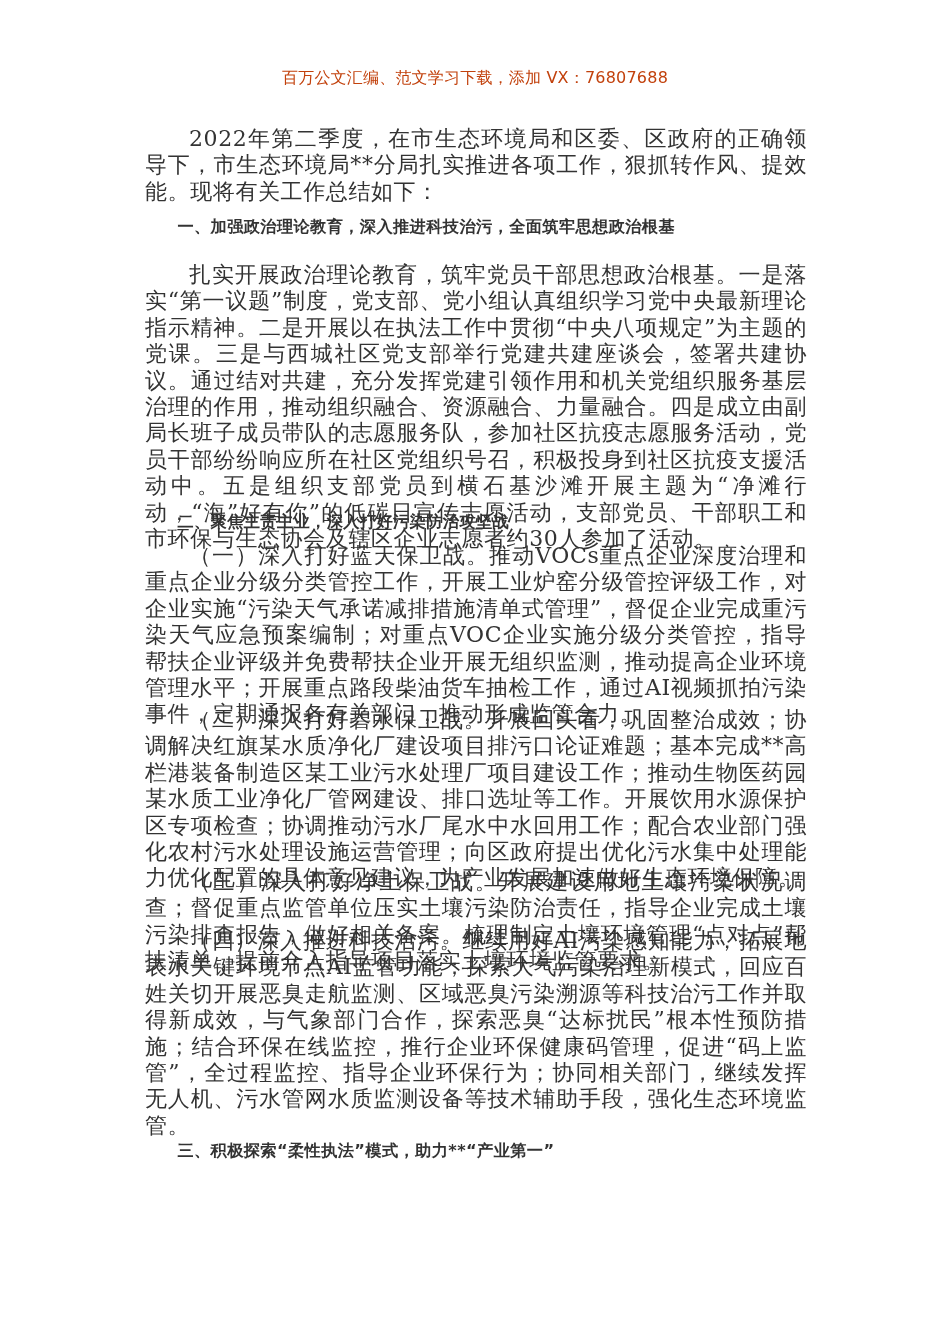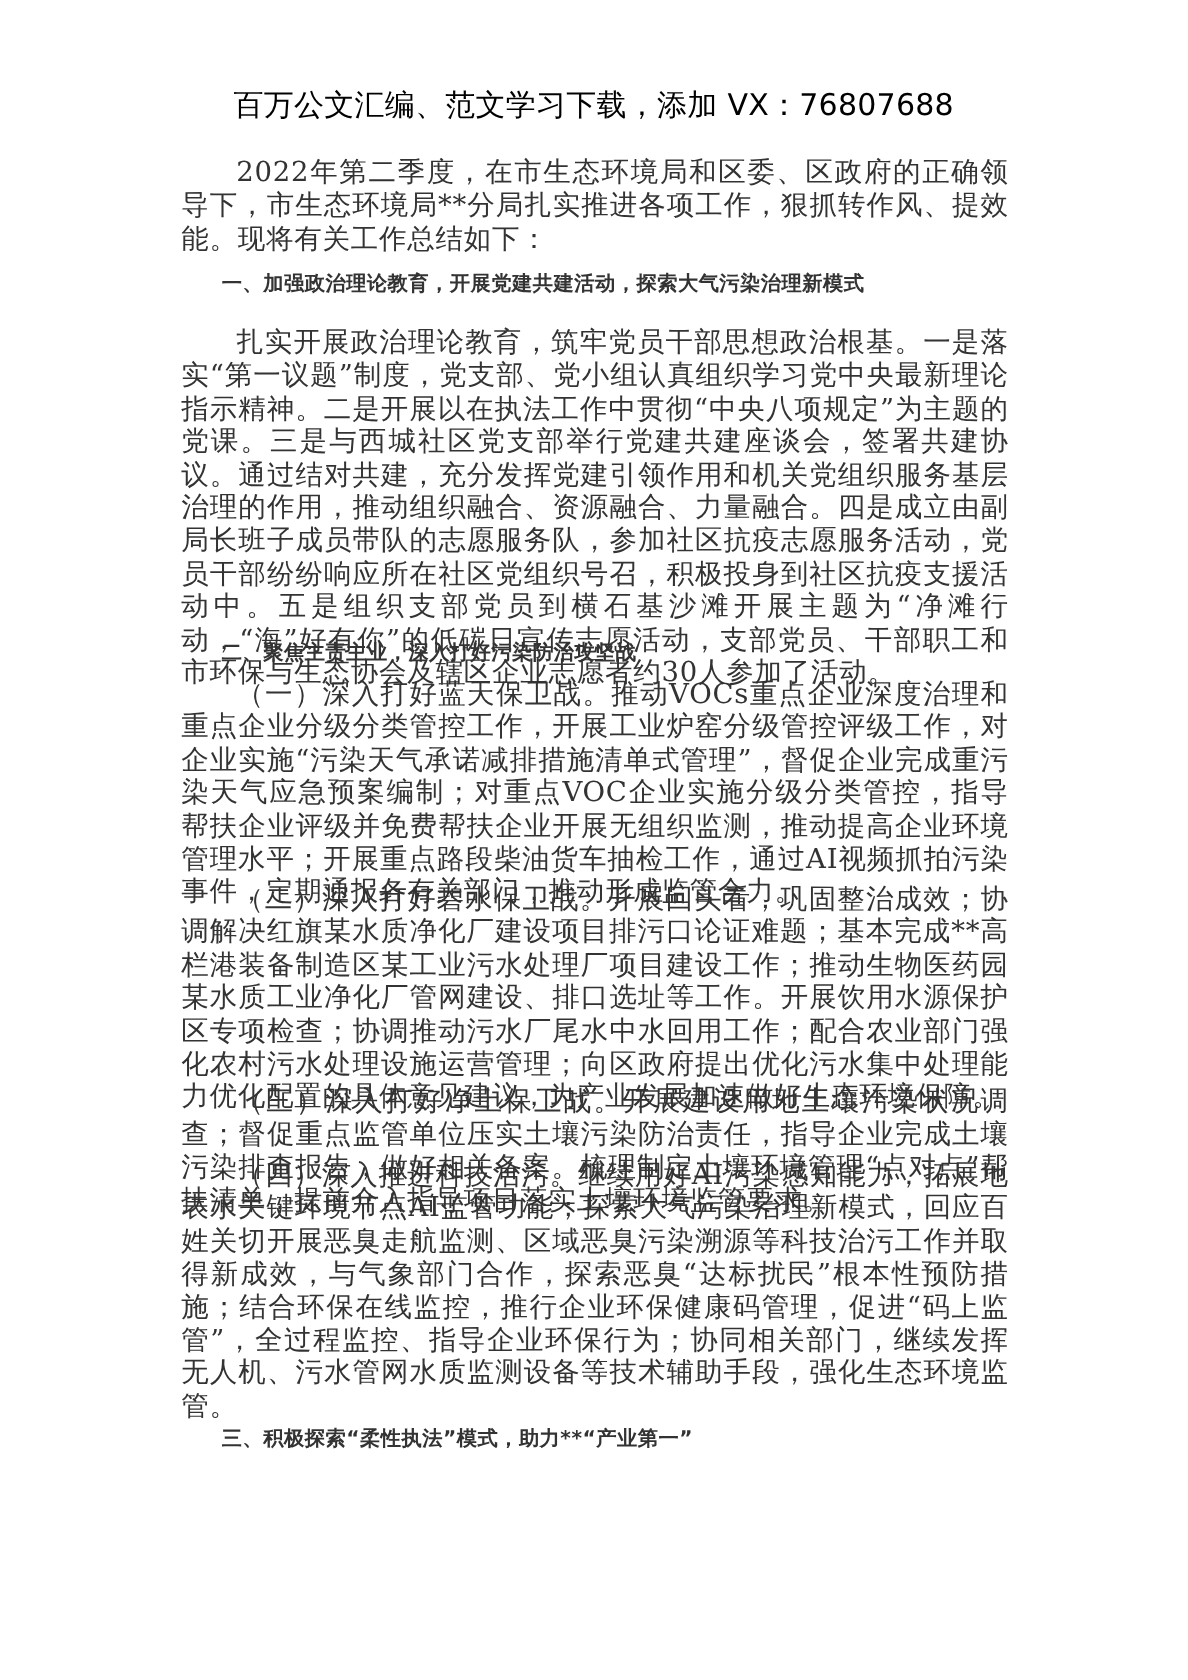--- a/index.html
+++ b/index.html
@@ -1,21 +1,21 @@
 <!DOCTYPE html>
 <html><head>
 <meta charset="utf-8">
 <style>
   html, body { margin: 0; padding: 0; background: #ffffff; }
   body { width: 950px; height: 1344px; position: relative; overflow: hidden;
          font-family: "DejaVu Serif", "Liberation Serif", serif; color: #333333; }
   .page { position: absolute; left: 145px; top: 0; width: 662px; }
   .header { position: absolute; left: 0; top: 68px; width: 950px; text-align: center;
             font-family: "DejaVu Sans", "Liberation Sans", sans-serif;
-            font-size: 24px; color: #000000; letter-spacing: 0.2px; }
+            font-size: 16px; color: #c2410c; letter-spacing: 0.2px; }
   .para { font-size: 22px; line-height: 26.4px; text-align: justify; margin: 0;
           text-indent: 2em; letter-spacing: 0.6px; }
   .heading { font-family: "DejaVu Sans", "Liberation Sans", sans-serif; font-weight: bold;
              font-size: 16.2px; line-height: 26px; margin: 0; text-indent: 2em; color: #333; letter-spacing: 0.4px; }
   #p-intro { position: absolute; top: 126px; }
   #h1 { position: absolute; top: 214px; }
   #p1 { position: absolute; top: 262px; }
   #h2 { position: absolute; top: 509px; }
   #p2 { position: absolute; top: 543px; }
   #p3 { position: absolute; top: 707px; }
@@ -25,21 +25,21 @@
   .page > * { width: 662px; }
 </style>
 </head>
 <body>
 
 <div class="header">百万公文汇编、范文学习下载，添加 VX：76807688</div>
 
 <div class="page">
   <p id="p-intro" class="para">2022年第二季度，在市生态环境局和区委、区政府的正确领导下，市生态环境局**分局扎实推进各项工作，狠抓转作风、提效能。现将有关工作总结如下：</p>
 
-  <h2 id="h1" class="heading">一、加强政治理论教育，开展党建共建活动，探索大气污染治理新模式</h2>
+  <h2 id="h1" class="heading">一、加强政治理论教育，深入推进科技治污，全面筑牢思想政治根基</h2>
   <p id="p1" class="para">扎实开展政治理论教育，筑牢党员干部思想政治根基。一是落实“第一议题”制度，党支部、党小组认真组织学习党中央最新理论指示精神。二是开展以在执法工作中贯彻“中央八项规定”为主题的党课。三是与西城社区党支部举行党建共建座谈会，签署共建协议。通过结对共建，充分发挥党建引领作用和机关党组织服务基层治理的作用，推动组织融合、资源融合、力量融合。四是成立由副局长班子成员带队的志愿服务队，参加社区抗疫志愿服务活动，党员干部纷纷响应所在社区党组织号召，积极投身到社区抗疫支援活动中。五是组织支部党员到横石基沙滩开展主题为“净滩行动，“海”好有你”的低碳日宣传志愿活动，支部党员、干部职工和市环保与生态协会及辖区企业志愿者约30人参加了活动。</p>
 
   <h2 id="h2" class="heading">二、聚焦主责主业，深入打好污染防治攻坚战</h2>
   <p id="p2" class="para">（一）深入打好蓝天保卫战。推动VOCs重点企业深度治理和重点企业分级分类管控工作，开展工业炉窑分级管控评级工作，对企业实施“污染天气承诺减排措施清单式管理”，督促企业完成重污染天气应急预案编制；对重点VOC企业实施分级分类管控，指导帮扶企业评级并免费帮扶企业开展无组织监测，推动提高企业环境管理水平；开展重点路段柴油货车抽检工作，通过AI视频抓拍污染事件，定期通报各有关部门，推动形成监管合力。</p>
   <p id="p3" class="para">（二）深入打好碧水保卫战。开展回头看，巩固整治成效；协调解决红旗某水质净化厂建设项目排污口论证难题；基本完成**高栏港装备制造区某工业污水处理厂项目建设工作；推动生物医药园某水质工业净化厂管网建设、排口选址等工作。开展饮用水源保护区专项检查；协调推动污水厂尾水中水回用工作；配合农业部门强化农村污水处理设施运营管理；向区政府提出优化污水集中处理能力优化配置的具体意见建议，为产业发展加速做好生态环境保障。</p>
   <p id="p4" class="para">（三）深入打好净土保卫战。开展建设用地土壤污染状况调查；督促重点监管单位压实土壤污染防治责任，指导企业完成土壤污染排查报告，做好相关备案。梳理制定土壤环境管理“点对点”帮扶清单，提前介入指导项目落实土壤环境监管要求。</p>
   <p id="p5" class="para">（四）深入推进科技治污。继续用好AI污染感知能力，拓展地表水关键环境节点AI监管功能；探索大气污染治理新模式，回应百姓关切开展恶臭走航监测、区域恶臭污染溯源等科技治污工作并取得新成效，与气象部门合作，探索恶臭“达标扰民”根本性预防措施；结合环保在线监控，推行企业环保健康码管理，促进“码上监管”，全过程监控、指导企业环保行为；协同相关部门，继续发挥无人机、污水管网水质监测设备等技术辅助手段，强化生态环境监管。</p>
 
   <h2 id="h3" class="heading">三、积极探索“柔性执法”模式，助力**“产业第一”</h2>
 </div>

